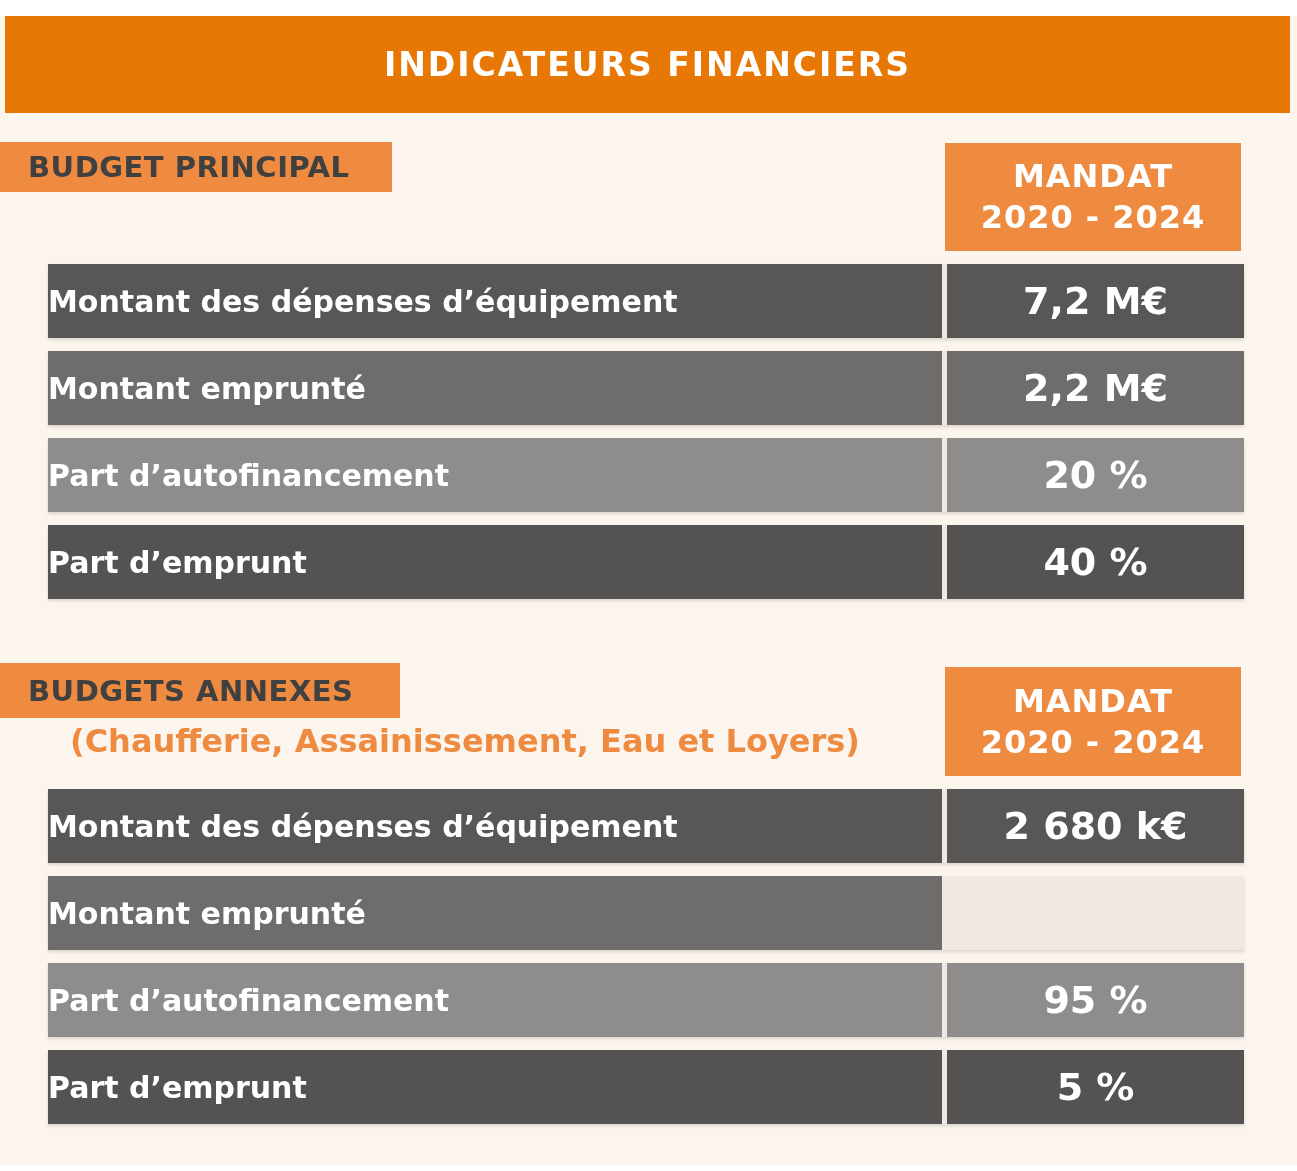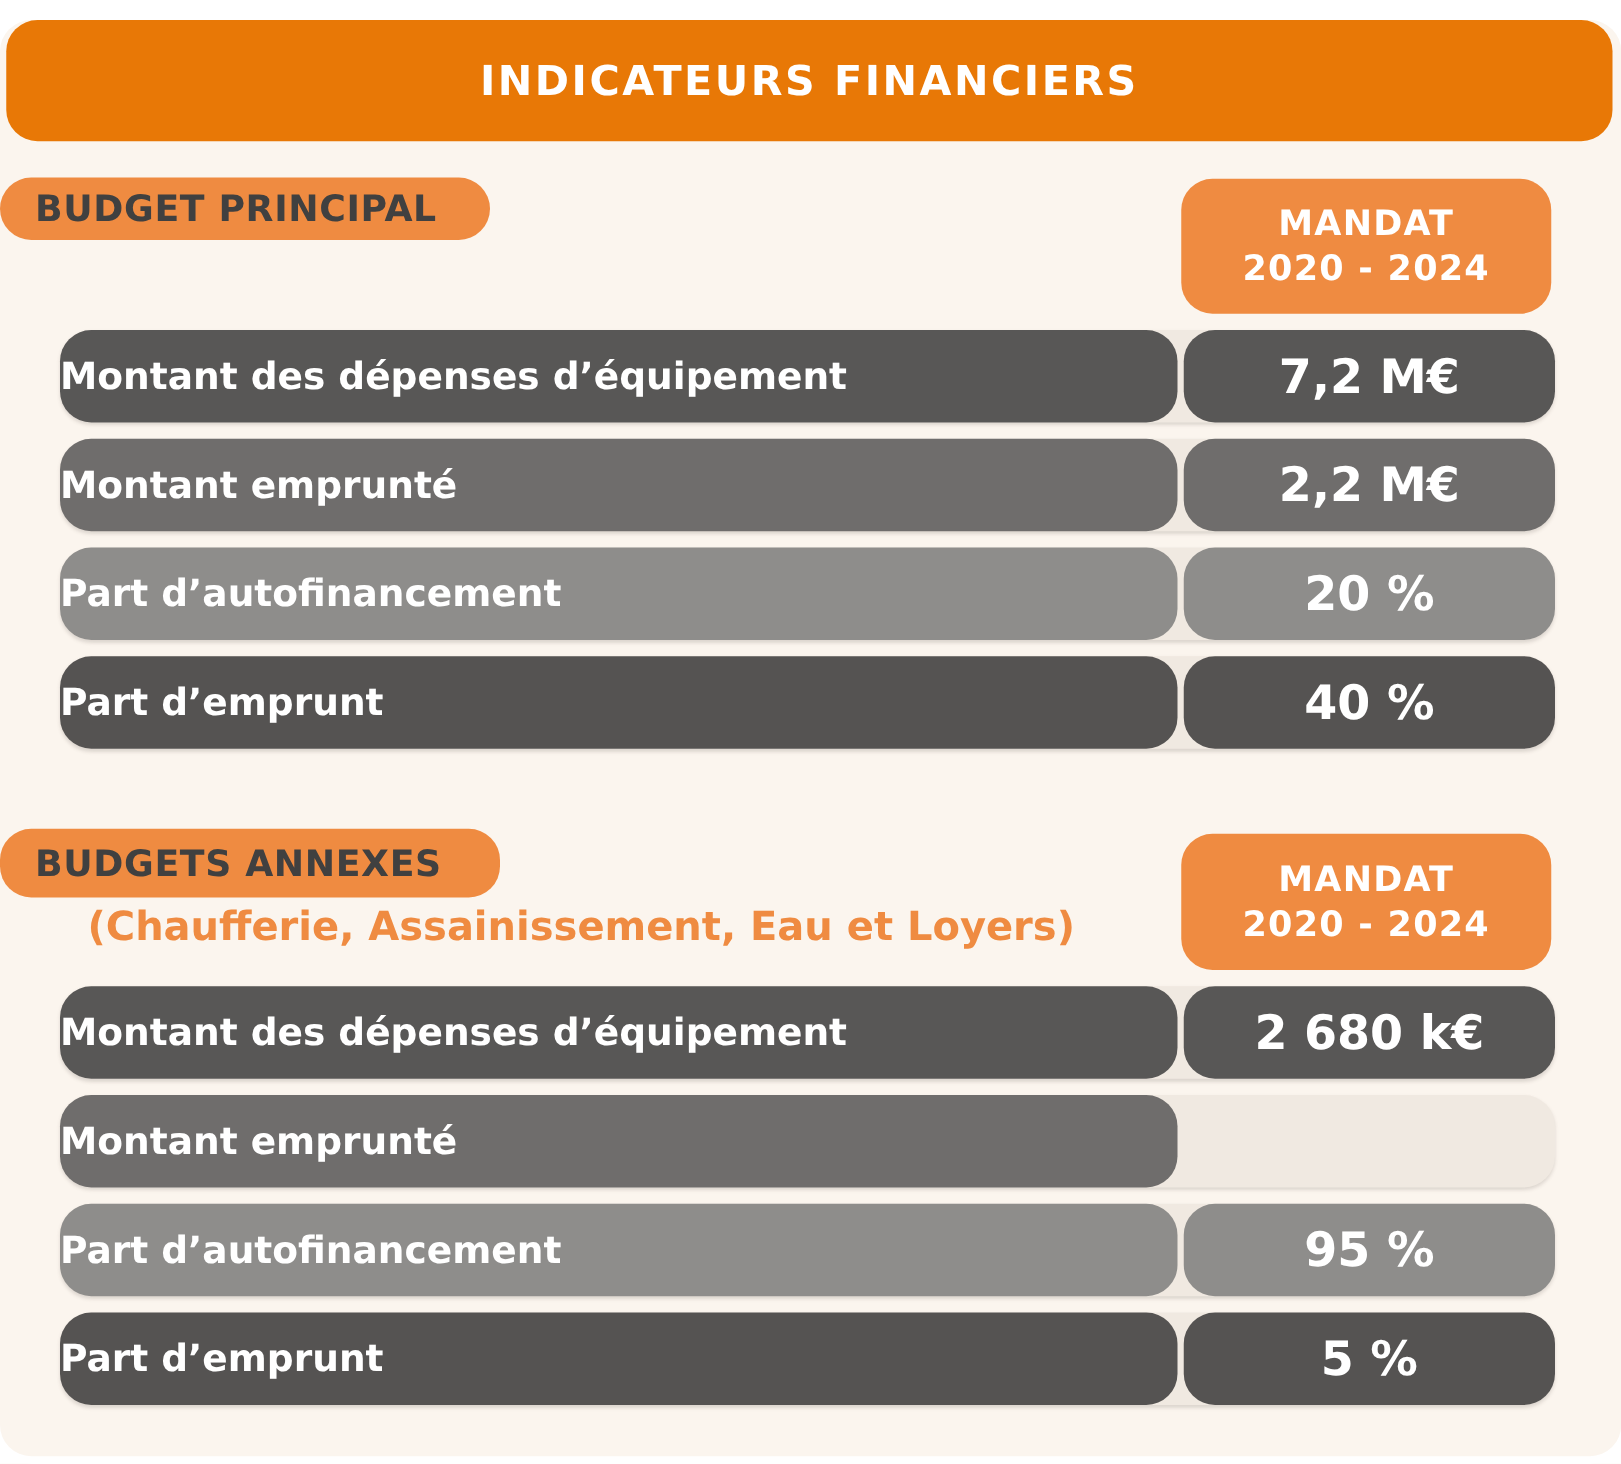--- a/index.html
+++ b/index.html
@@ -1,15 +1,15 @@
 <!DOCTYPE html>
 <html><head>
 <meta charset="utf-8">
 <style>
-  * { margin:0; padding:0; box-sizing:border-box;border-radius:25px; }
+  * { margin:0; padding:0; box-sizing:border-box; }
   html,body { background:#ffffff; }
   .page {
     position:relative;
     width:1297px; height:1171px;
     background:#ffffff;
     font-family:"DejaVu Sans", sans-serif;
     overflow:hidden;
   }
   .cream-bg {
     position:absolute; left:0; top:16px; width:1297px; height:1149px;
@@ -35,21 +35,21 @@
   #label-0 { top:142px; width:392px; height:50px; }
   #label-1 { top:663px; width:400px; height:55px; }
   .section-subtitle {
     position:absolute; left:70px; top:722px;
     color:#ef8b41; font-weight:700; font-size:32px;
   }
   
   .mandat {
     position:absolute; left:945px; width:296px;
     background:#ef8b41; color:#ffffff;
-    font-weight:700; font-size:28px; letter-spacing:1px;
+    font-weight:700; font-size:32px; letter-spacing:1px;
     text-align:center;
     display:flex; flex-direction:column; justify-content:center;
     line-height:1.28;
   }
   #mandat-0 { top:143px; height:108px; }
   #mandat-1 { top:667px; height:109px; }
   
   .rows {
     position:absolute; left:48px; width:1196px;
     display:flex; flex-direction:column; gap:13px;

